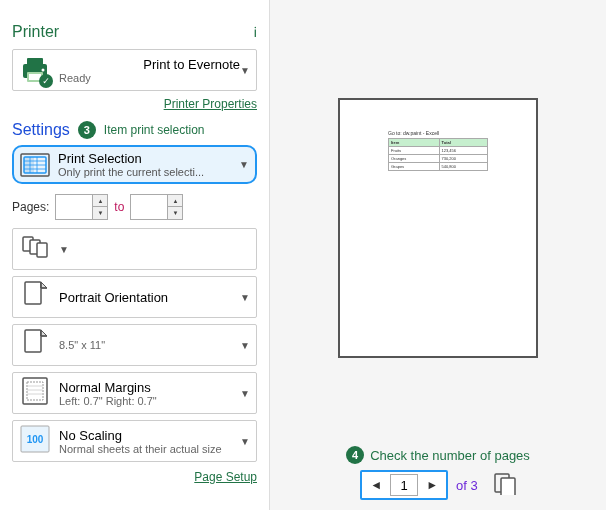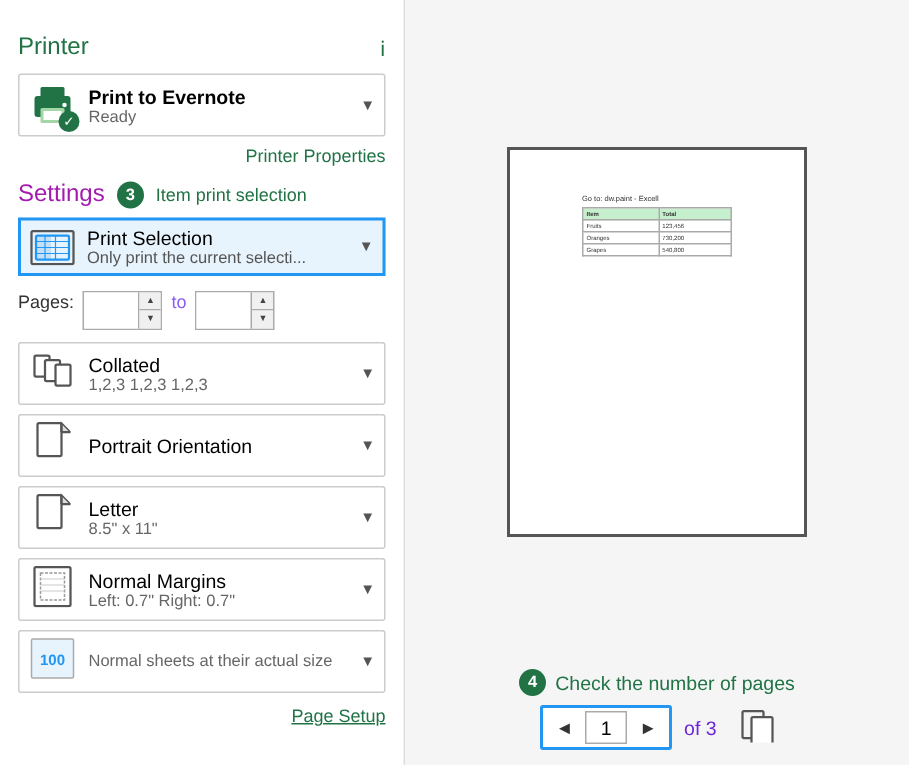--- a/index.html
+++ b/index.html
@@ -53,47 +53,49 @@
       height: 32px;
       margin-right: 8px;
       position: relative;
       flex-shrink: 0;
     }
     .printer-info {
       flex: 1;
     }
     .printer-name {
       font-size: 13px;
-      font-weight: 700;
+      font-weight: 400;
+      text-align: right;
     }
     .printer-status {
       font-size: 11px;
       color: #666;
     }
     .dropdown-arrow {
       color: #555;
       font-size: 10px;
     }
     .printer-properties {
       text-align: right;
       color: #217346;
       font-size: 12px;
       cursor: pointer;
+      text-decoration: underline;
     }
 
     
     .settings-header {
       display: flex;
       align-items: center;
       gap: 8px;
       margin-top: 4px;
     }
     .settings-title {
       font-size: 16px;
-      color: #a21caf;
+      color: #1d4ed8;
       font-weight: 400;
     }
     .badge {
       background: #217346;
       color: #fff;
       border-radius: 50%;
       width: 18px;
       height: 18px;
       display: flex;
       align-items: center;
@@ -102,21 +104,21 @@
       font-weight: bold;
     }
     .only-print-selection {
       color: #217346;
       font-size: 12px;
     }
 
     
     .print-selection-box {
       border: 2px solid #2196f3;
-      border-radius: 0;
+      border-radius: 10px;
       padding: 4px 6px;
       display: flex;
       align-items: center;
       background: #e8f4fd;
       margin-bottom: 2px;
     }
     .print-sel-icon {
       width: 30px;
       height: 24px;
       margin-right: 8px;
@@ -130,31 +132,31 @@
       font-weight: 500;
     }
     .print-sel-desc {
       font-size: 11px;
       color: #555;
     }
 
     
     .pages-row {
       display: flex;
-      align-items: flex-start;
+      align-items: center;
       gap: 6px;
       padding: 2px 0;
     }
     .pages-label {
       font-size: 12px;
       color: #333;
     }
     .pages-to {
       font-size: 12px;
-      color: #8b5cf6;
+      color: #be185d;
     }
 
     
     .setting-row {
       display: flex;
       align-items: center;
       border: 1px solid #ccc;
       padding: 4px 6px;
       border-radius: 2px;
       background: #fff;
@@ -450,24 +452,20 @@
   </div>
 
   <div class="setting-row">
     <div class="setting-icon">
       <svg width="28" height="28" viewBox="0 0 28 28">
         <rect x="2" y="4" width="10" height="14" rx="1" fill="none" stroke="#555" stroke-width="1.5"></rect>
         <rect x="9" y="7" width="10" height="14" rx="1" fill="white" stroke="#555" stroke-width="1.5"></rect>
         <rect x="16" y="10" width="10" height="14" rx="1" fill="white" stroke="#555" stroke-width="1.5"></rect>
       </svg>
     </div>
-    <div class="setting-info">
-      <div class="setting-name">Collated</div>
-      <div class="setting-detail">1,2,3   1,2,3   1,2,3</div>
-    </div>
     <span class="dropdown-arrow">▼</span>
   </div>
 
   <div class="setting-row">
     <div class="setting-icon">
       <svg width="24" height="28" viewBox="0 0 24 28">
         <rect x="2" y="1" width="16" height="22" rx="1" fill="none" stroke="#555" stroke-width="1.5"></rect>
         <polygon points="18,1 24,7 18,7" fill="#ddd" stroke="#555" stroke-width="1"></polygon>
         <line x1="18" y1="1" x2="18" y2="7" stroke="#555" stroke-width="1.5"></line>
         <line x1="18" y1="7" x2="24" y2="7" stroke="#555" stroke-width="1.5"></line>
@@ -483,21 +481,20 @@
   <div class="setting-row">
     <div class="setting-icon">
       <svg width="24" height="28" viewBox="0 0 24 28">
         <rect x="2" y="1" width="16" height="22" rx="1" fill="none" stroke="#555" stroke-width="1.5"></rect>
         <polygon points="18,1 24,7 18,7" fill="#ddd" stroke="#555" stroke-width="1"></polygon>
         <line x1="18" y1="1" x2="18" y2="7" stroke="#555" stroke-width="1.5"></line>
         <line x1="18" y1="7" x2="24" y2="7" stroke="#555" stroke-width="1.5"></line>
       </svg>
     </div>
     <div class="setting-info">
-      <div class="setting-name">Letter</div>
       <div class="setting-detail">8.5" x 11"</div>
     </div>
     <span class="dropdown-arrow">▼</span>
   </div>
 
   <div class="setting-row">
     <div class="setting-icon">
       <svg width="26" height="28" viewBox="0 0 26 28">
         <rect x="1" y="1" width="24" height="26" rx="1" fill="none" stroke="#555" stroke-width="1.5"></rect>
         <rect x="5" y="5" width="16" height="18" fill="none" stroke="#999" stroke-width="1" stroke-dasharray="2,1"></rect>
@@ -514,20 +511,21 @@
   </div>
 
   <div class="setting-row">
     <div class="setting-icon">
       <svg width="30" height="28" viewBox="0 0 30 28">
         <rect x="1" y="1" width="28" height="26" rx="1" fill="#e8f4fd" stroke="#aaa" stroke-width="1"></rect>
         <text x="15" y="18" text-anchor="middle" font-size="10" font-weight="bold" fill="#2196f3">100</text>
       </svg>
     </div>
     <div class="setting-info">
+      <div class="setting-name">No Scaling</div>
       <div class="setting-detail">Normal sheets at their actual size</div>
     </div>
     <span class="dropdown-arrow">▼</span>
   </div>
 
   <div class="page-setup">Page Setup</div>
 </div>
 
 <div class="right-panel">
 

